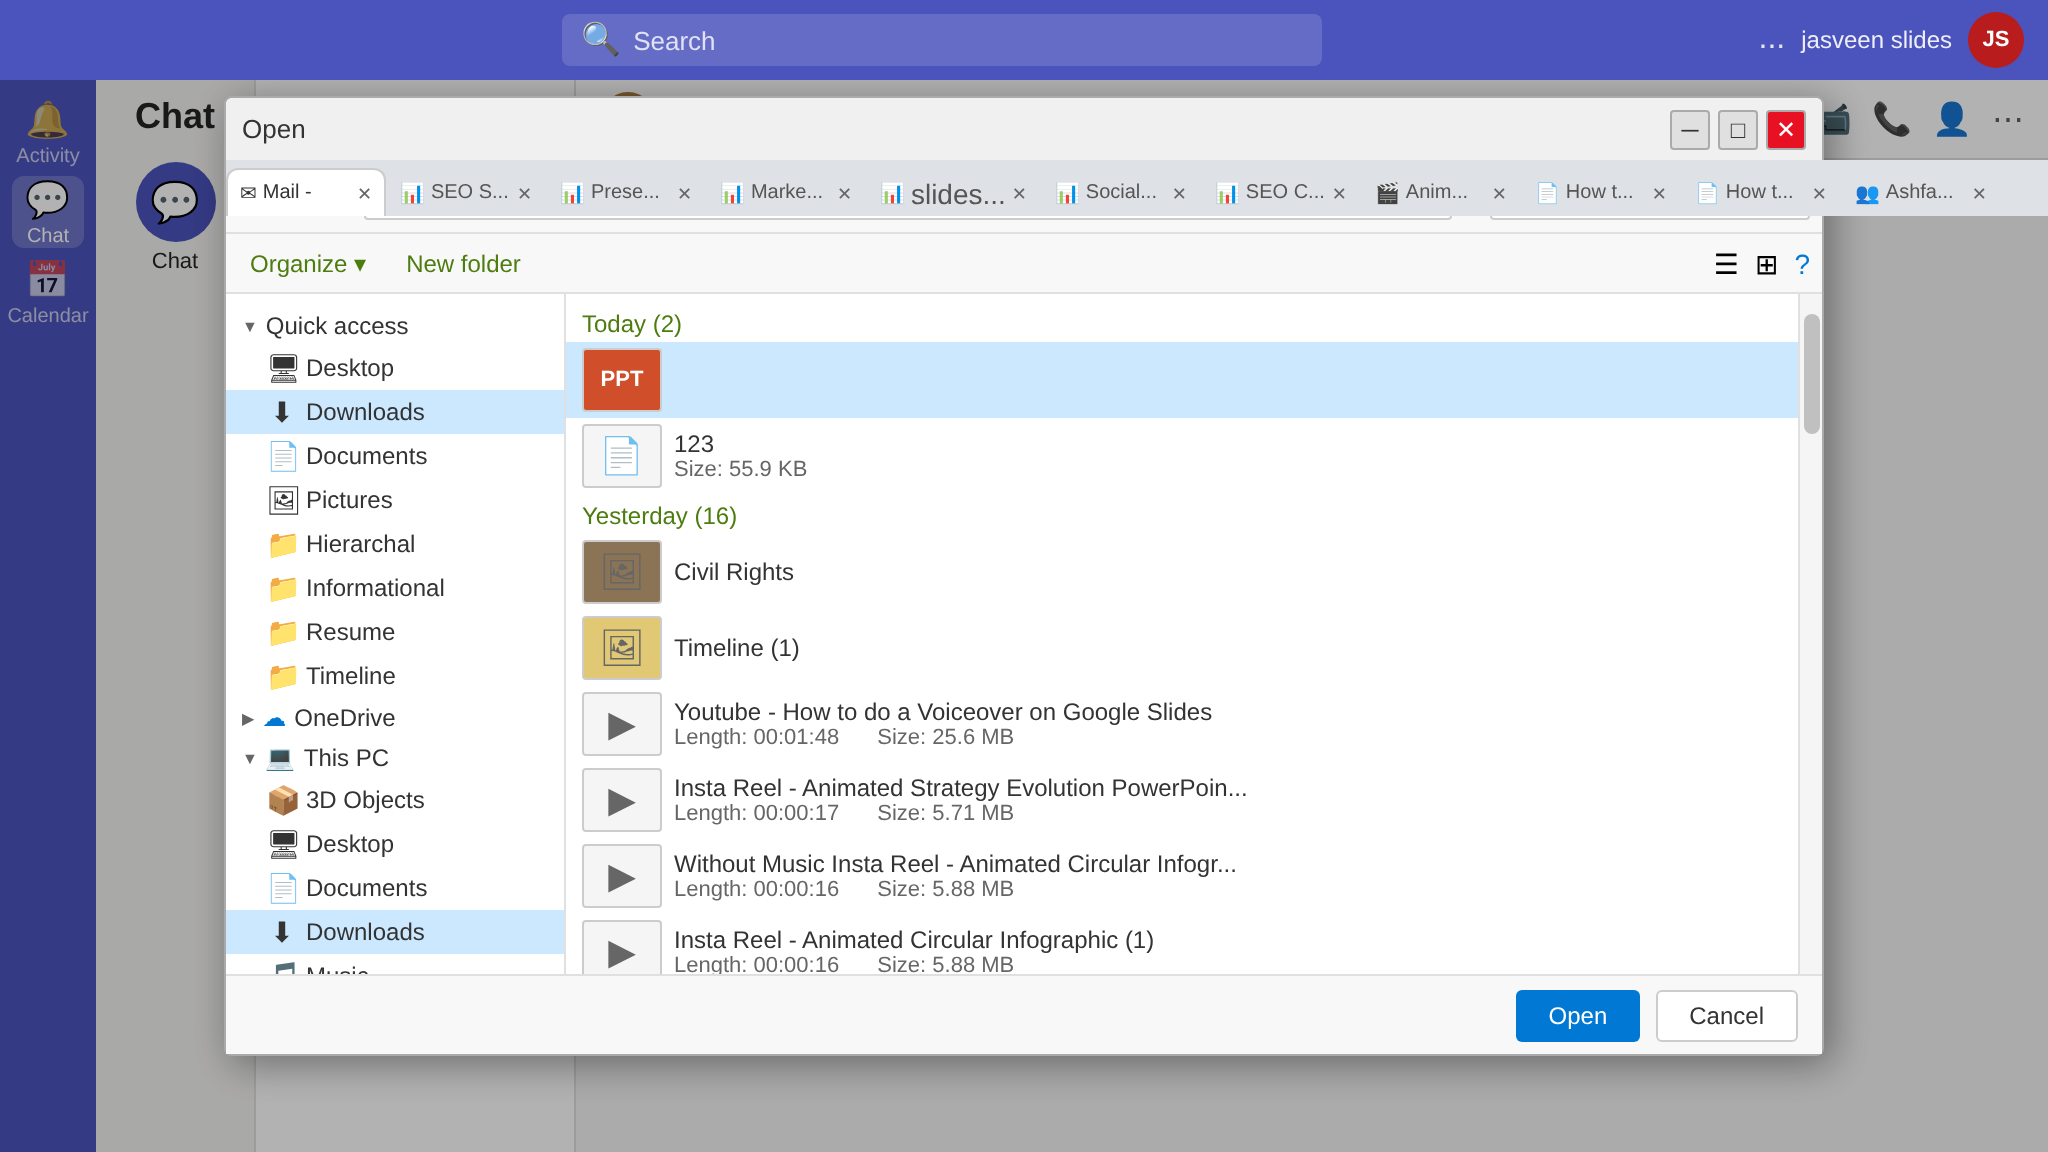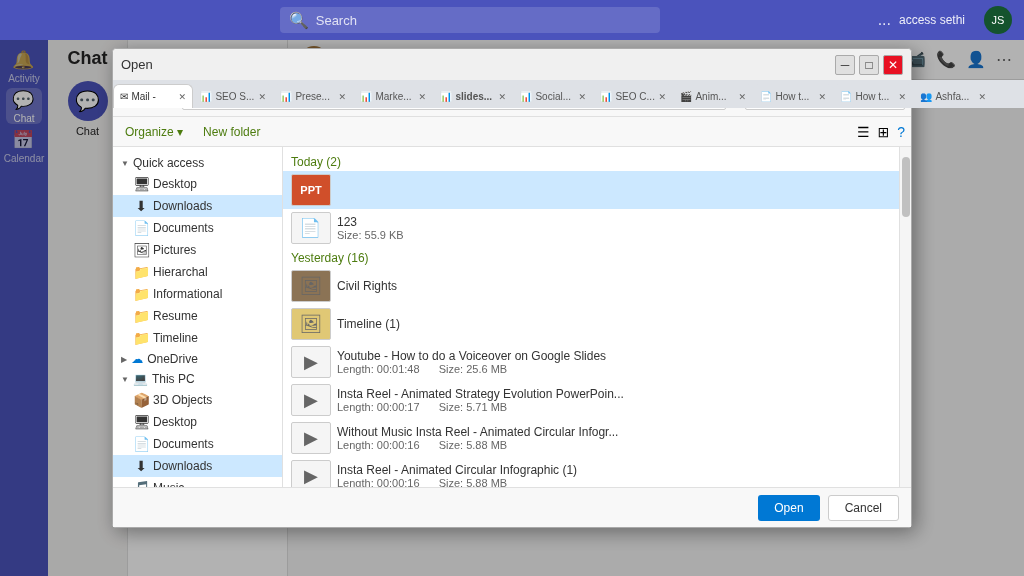--- a/index.html
+++ b/index.html
@@ -106,21 +106,21 @@
     
     .teams-global-topbar {
       position: absolute; top: 0; left: 0; right: 0; height: 40px;
       background: #4b53bc; display: flex; align-items: center; justify-content: space-between;
       padding: 0 12px; z-index: 200; pointer-events: none;
     }
     .global-search { width: 380px; height: 26px; background: rgba(255,255,255,0.15); border-radius: 4px; display: flex; align-items: center; padding: 0 10px; gap: 6px; }
     .global-search-text { font-size: 13px; color: rgba(255,255,255,0.8); }
     .global-right { display: flex; align-items: center; gap: 8px; }
     .global-icon { font-size: 16px; color: rgba(255,255,255,0.85); }
-    .user-avatar { width: 28px; height: 28px; border-radius: 50%; background: #14532d; display: flex; align-items: center; justify-content: center; color: #fff; font-size: 11px; font-weight: 400; margin-left: 11px; }
+    .user-avatar { width: 28px; height: 28px; border-radius: 50%; background: #b91c1c; display: flex; align-items: center; justify-content: center; color: #fff; font-size: 11px; font-weight: 700; }
     .user-name { font-size: 12px; color: rgba(255,255,255,0.9); }
 
     
     .browser-tabbar {
       position: absolute; top: 40px; left: 113px; right: 0; height: 28px;
       background: #dee1e6; display: flex; align-items: flex-end; overflow: hidden; z-index: 199; pointer-events: none;
     }
     .btab { height: 24px; min-width: 80px; max-width: 110px; background: #fff; border-radius: 6px 6px 0 0; display: flex; align-items: center; padding: 0 6px; gap: 3px; font-size: 10px; color: #333; border: 1px solid #ccc; border-bottom: none; flex-shrink: 0; }
     .btab.inactive { background: #dee1e6; border-color: transparent; color: #555; }
     .btab-favicon { font-size: 10px; }
@@ -134,21 +134,21 @@
 <div class="whole-page">
 
   <div class="teams-global-topbar">
     <div style="width:50px"></div>
     <div class="global-search">
       <span>🔍</span>
       <span class="global-search-text">Search</span>
     </div>
     <div class="global-right">
       <span class="global-icon">...</span>
-      <span class="user-name">access sethi</span>
+      <span class="user-name">jasveen slides</span>
       <div class="user-avatar">JS</div>
     </div>
   </div>
 
   <div style="display:flex; margin-top:40px; height:536px; position:relative;">
 
     <div class="activity-bar">
       <div class="activity-icon">
         <span>🔔</span>
         <span class="activity-label">Activity</span>
@@ -229,21 +229,21 @@
         <span style="font-size:10px;overflow:hidden;white-space:nowrap;max-width:70px;">Prese...</span>
         <span class="btab-close">✕</span>
       </div>
       <div class="btab inactive">
         <span class="btab-favicon">📊</span>
         <span style="font-size:10px;overflow:hidden;white-space:nowrap;max-width:70px;">Marke...</span>
         <span class="btab-close">✕</span>
       </div>
       <div class="btab inactive">
         <span class="btab-favicon">📊</span>
-        <span style="font-size:10px;overflow:hidden;white-space:nowrap;max-width:70px;font-weight:bold;">slides...</span>
+        <span style="font-size:14px;overflow:hidden;white-space:nowrap;max-width:70px;">slides...</span>
         <span class="btab-close">✕</span>
       </div>
       <div class="btab inactive">
         <span class="btab-favicon">📊</span>
         <span style="font-size:10px;overflow:hidden;white-space:nowrap;max-width:70px;">Social...</span>
         <span class="btab-close">✕</span>
       </div>
       <div class="btab inactive">
         <span class="btab-favicon">📊</span>
         <span style="font-size:10px;overflow:hidden;white-space:nowrap;max-width:70px;">SEO C...</span>

